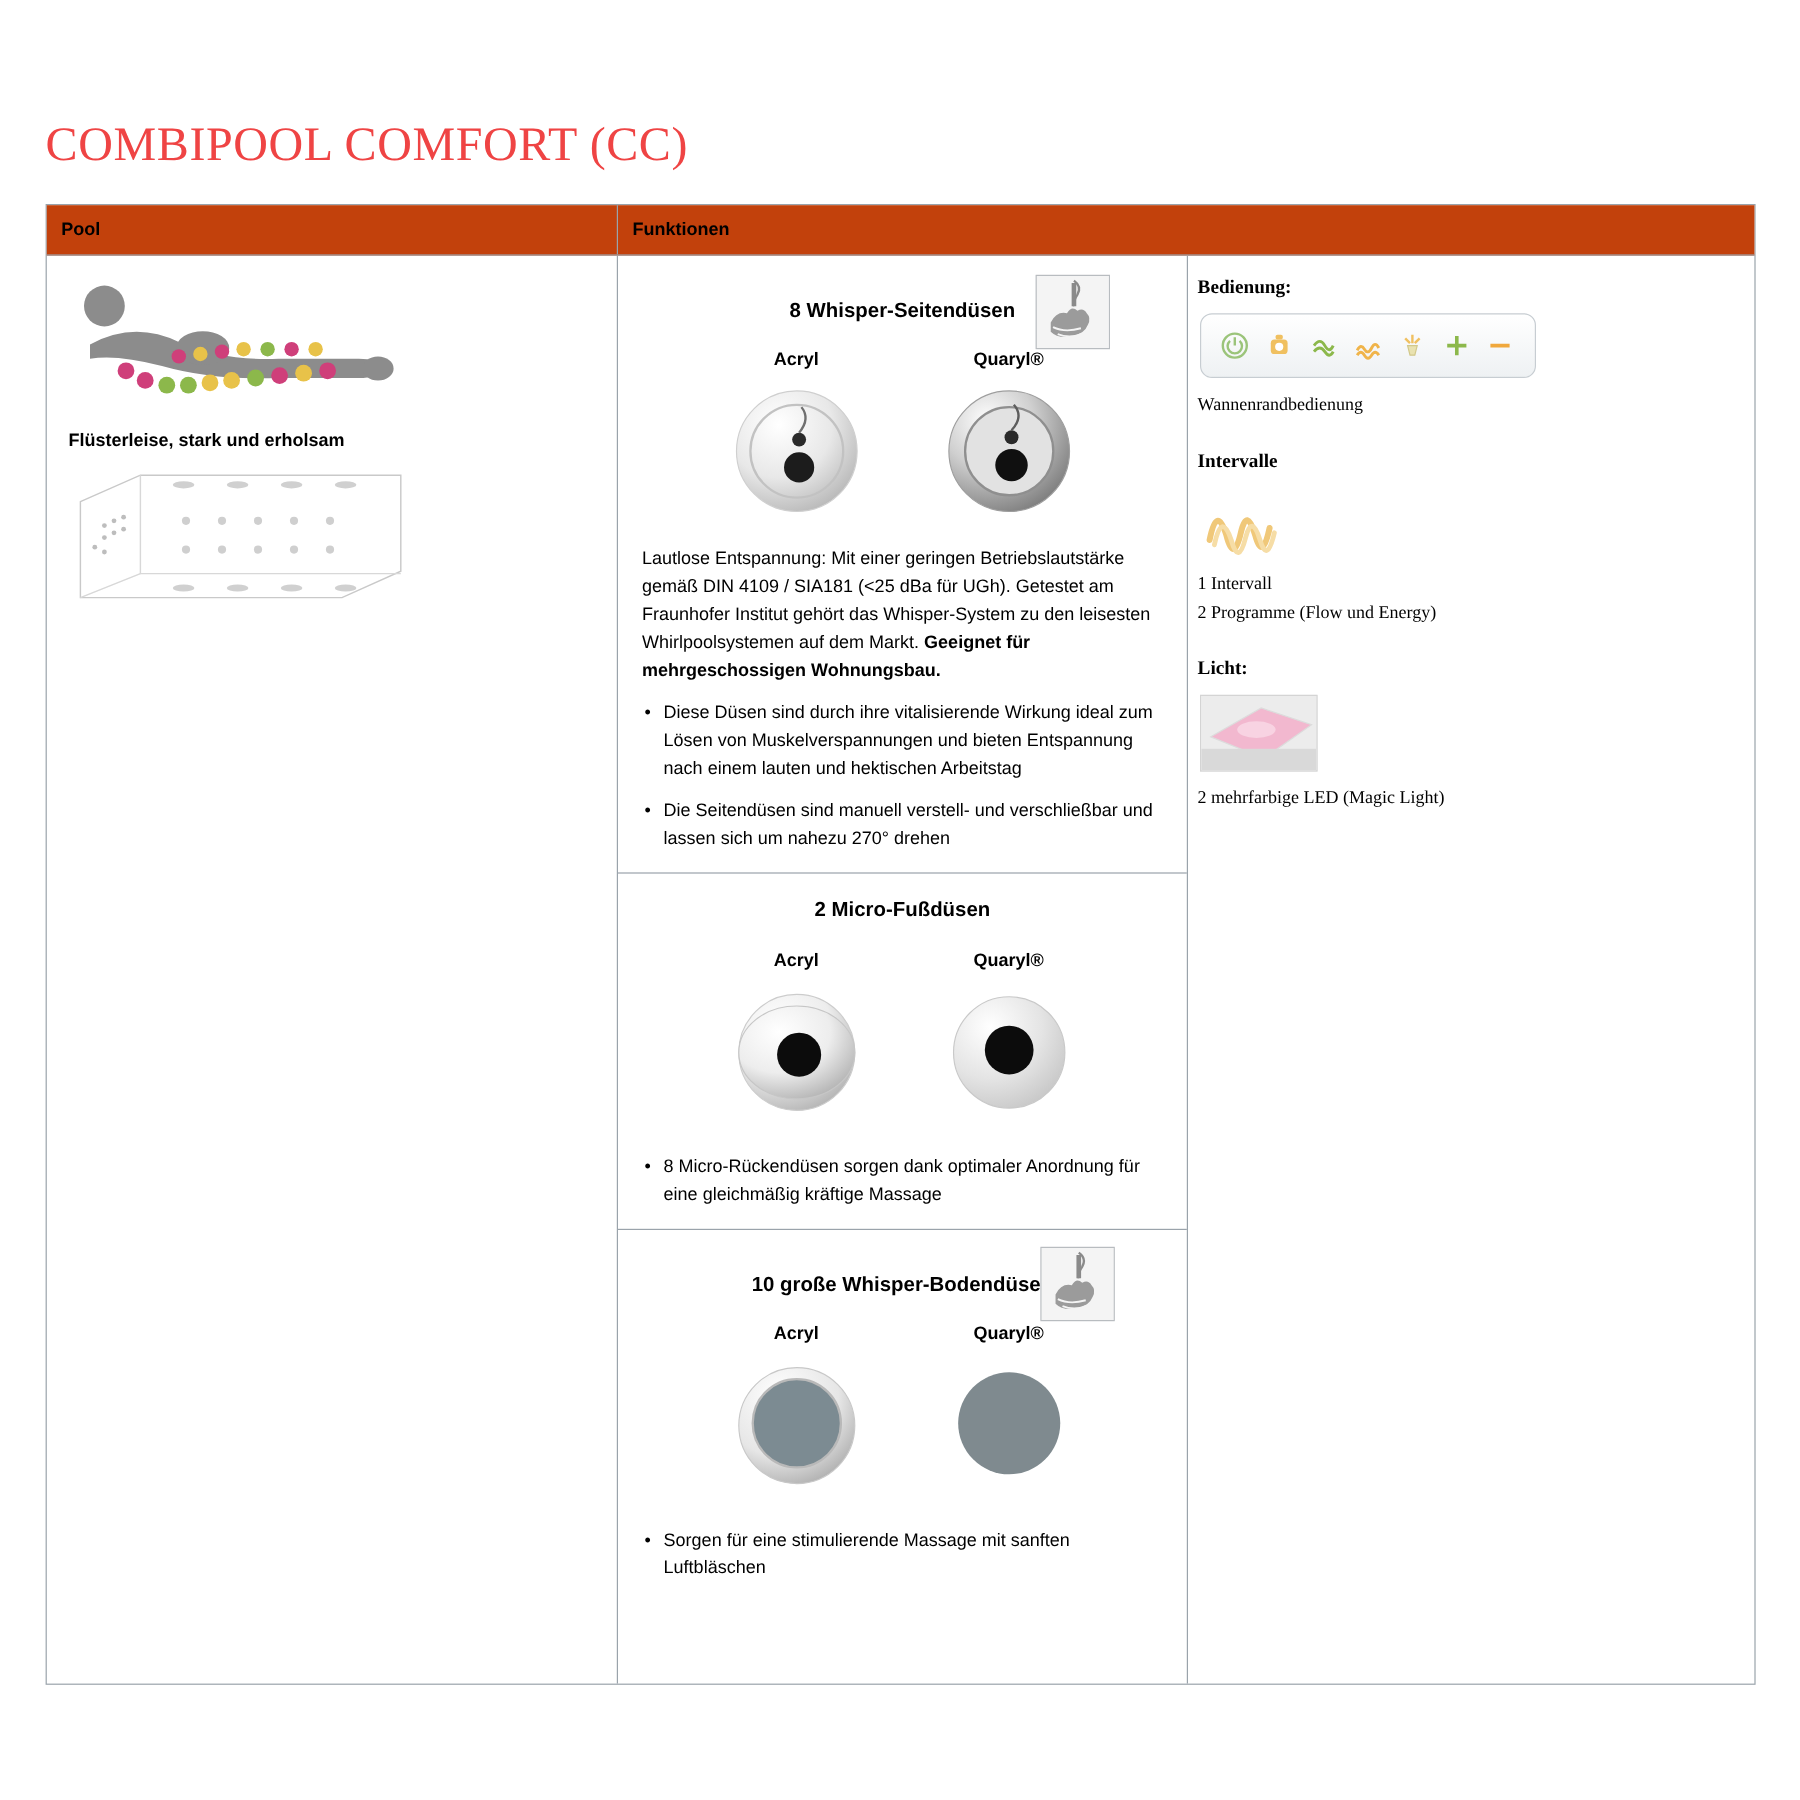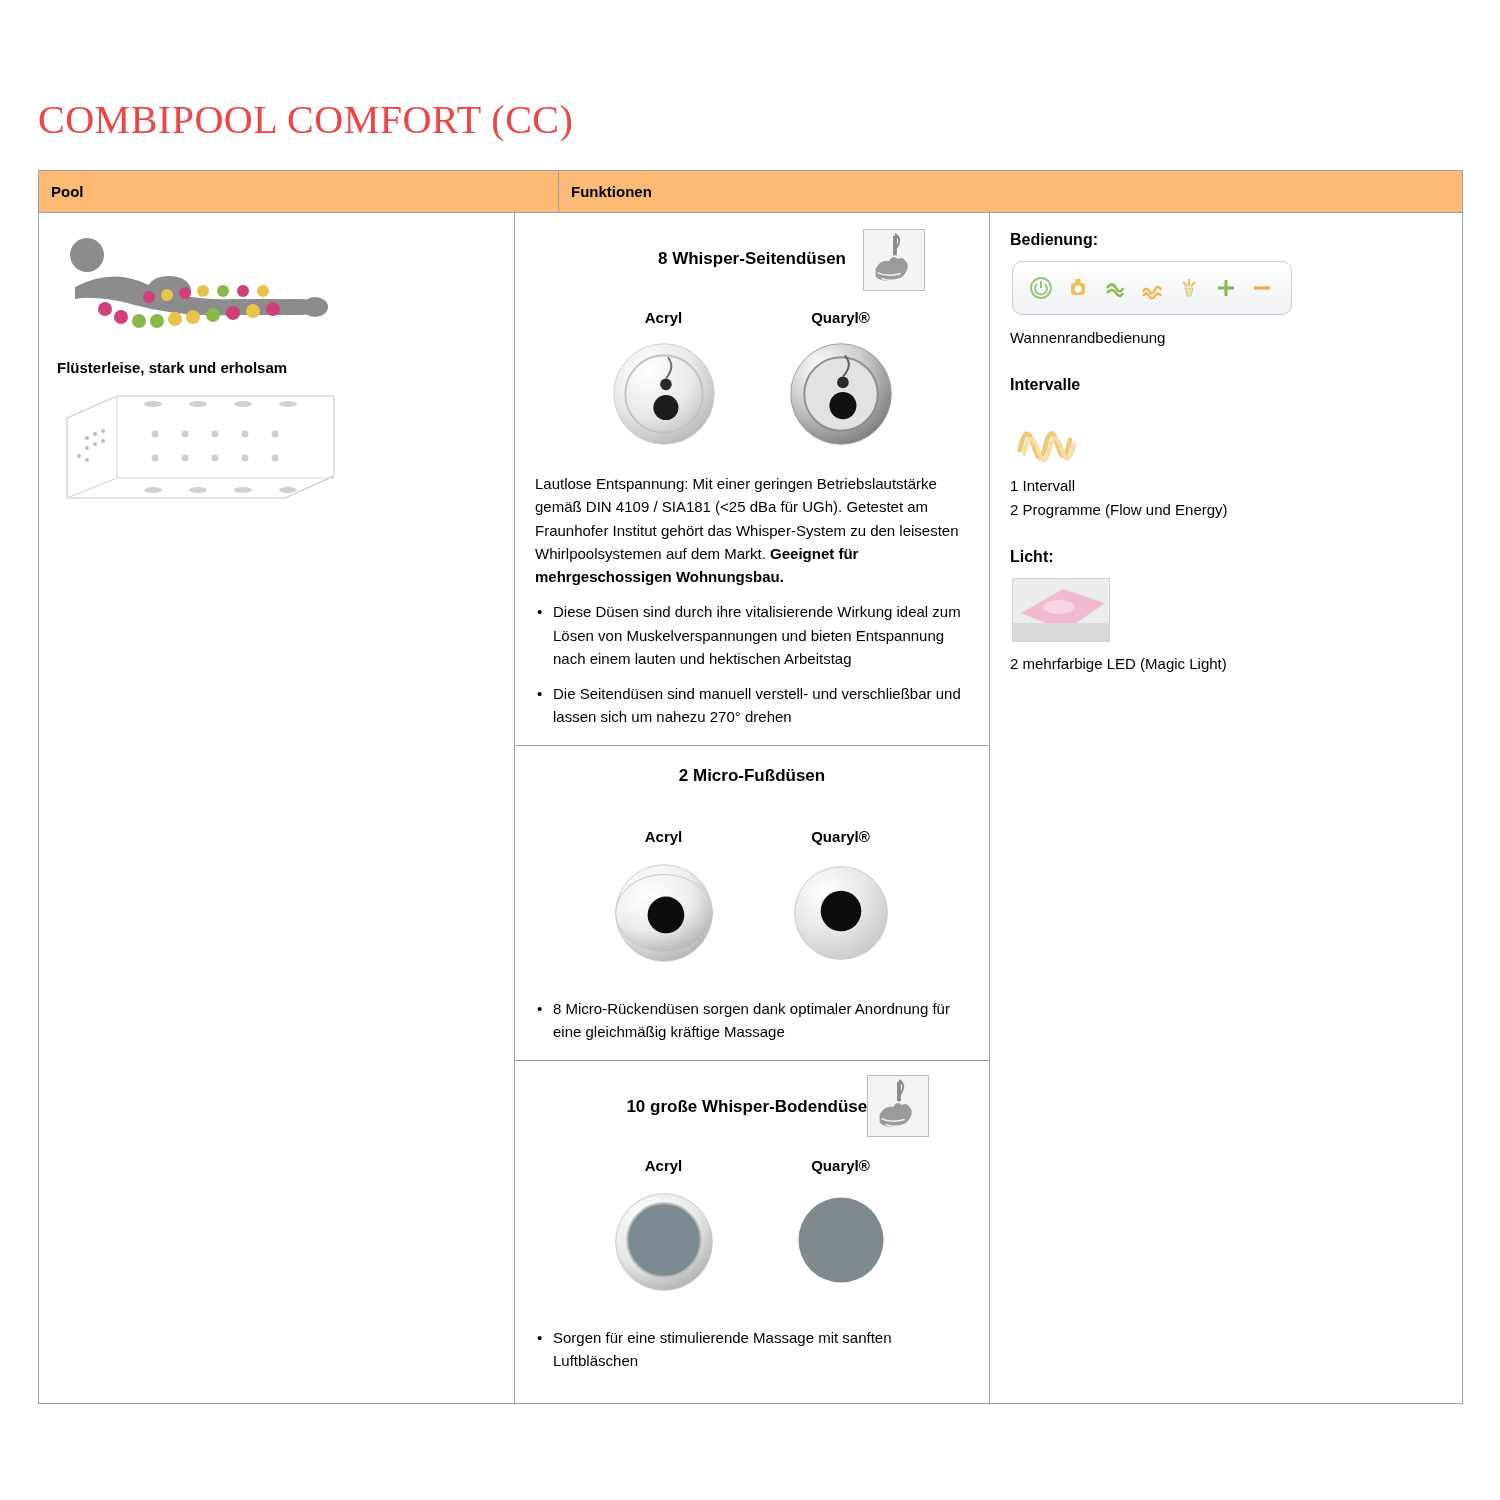--- a/index.html
+++ b/index.html
@@ -34,23 +34,22 @@
   .table {
     position: absolute;
     left: 38px;
     top: 170px;
     width: 1425px;
     border: 1px solid #9aa3ab;
     box-sizing: border-box;
   }
   .thead {
     display: flex;
-    background: #fdba74;
+    background: #c2410c;
     border-bottom: 1px solid #9aa3ab;
-    gap: 44px;
   }
   .th {
     font-size: 15px;
     font-weight: bold;
     padding: 12px 0 12px 12px;
     box-sizing: border-box;
   }
   .col1 { width: 475px; }
   .col2 { width: 475px; border-left: 1px solid #9aa3ab; }
   .col3 { width: 473px; border-left: 1px solid #9aa3ab; }
@@ -88,21 +87,21 @@
     height: 62px;
     border: 1px solid #b8bcc0;
     background: #f4f4f4;
     box-sizing: border-box;
   }
   .mat-labels {
     display: flex;
     justify-content: space-around;
     font-size: 15px;
     font-weight: bold;
-    margin: 40px 0 0 0;
+    margin: 22px 0 0 0;
     padding: 0 40px;
   }
   .mat-labels span { width: 180px; text-align: center; }
   .jet-images {
     display: flex;
     justify-content: space-around;
     padding: 0 40px;
     margin-top: 10px;
   }
   .jet-images .slot { width: 180px; display: flex; justify-content: center; }
@@ -120,21 +119,21 @@
     margin-bottom: 12px;
   }
   .bullets li::before {
     content: "•";
     position: absolute;
     left: 2px;
     top: 0;
   }
 
   
-  .fn-cell { padding: 18px 16px 0 20px; }
+  .fn-cell { padding: 18px 16px 0 8px; font-family: Liberation Serif, serif; }
   .fn-h {
     font-size: 16px;
     font-weight: bold;
     margin: 0 0 12px 0;
   }
   .fn-h.spaced { margin-top: 26px; }
   .fn-text {
     font-size: 15px;
     line-height: 1.5;
     margin: 10px 0 0 0;

